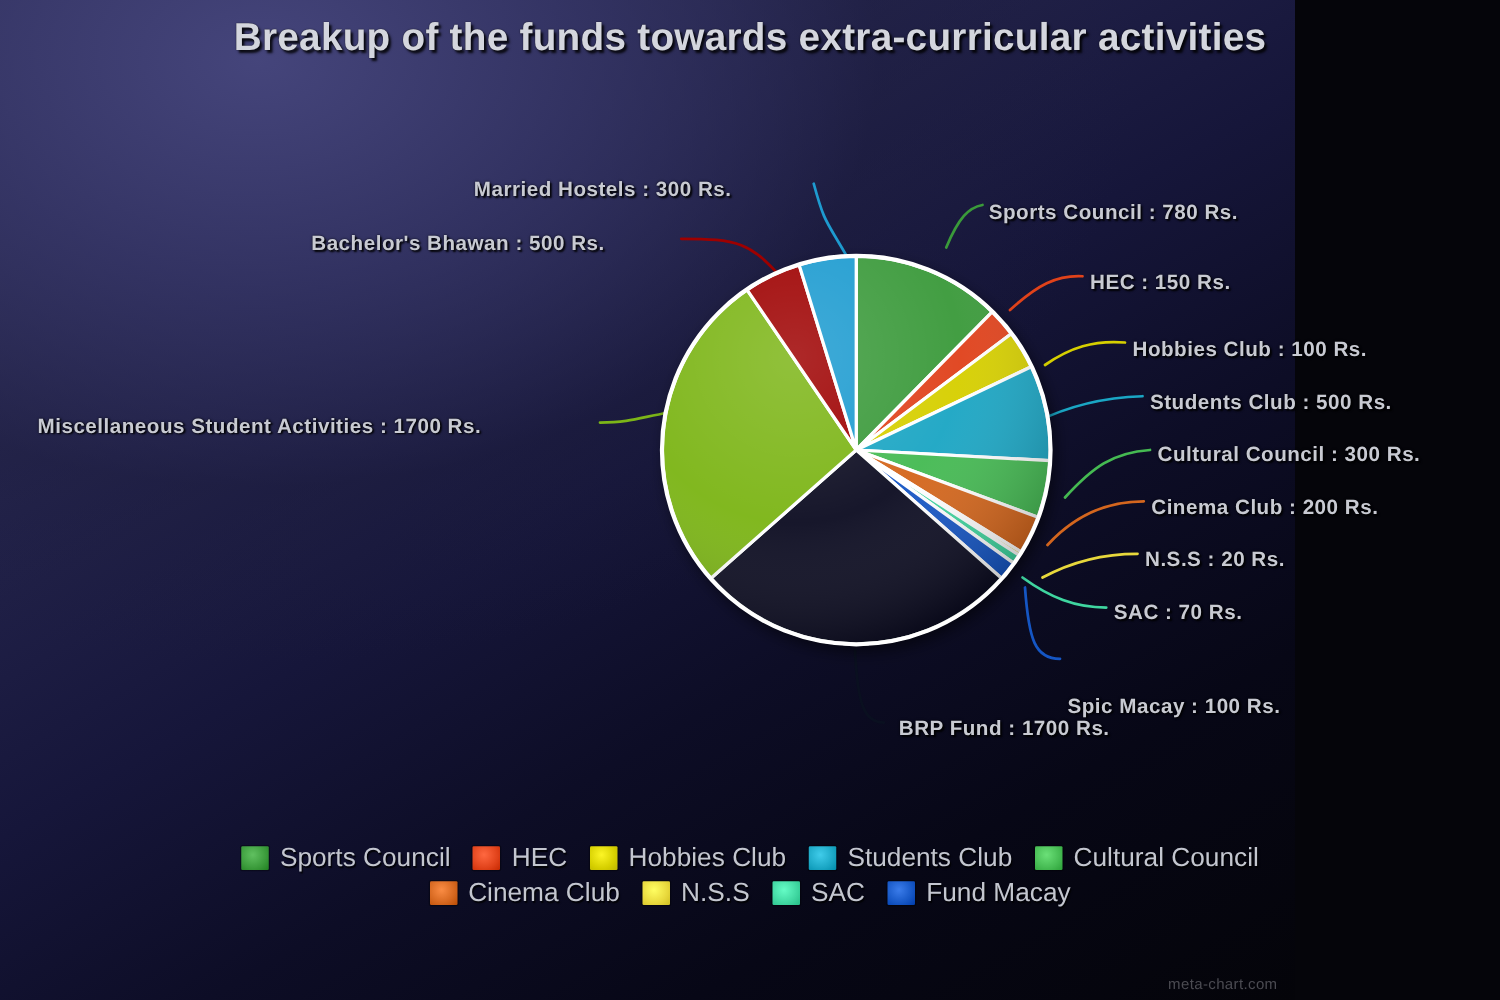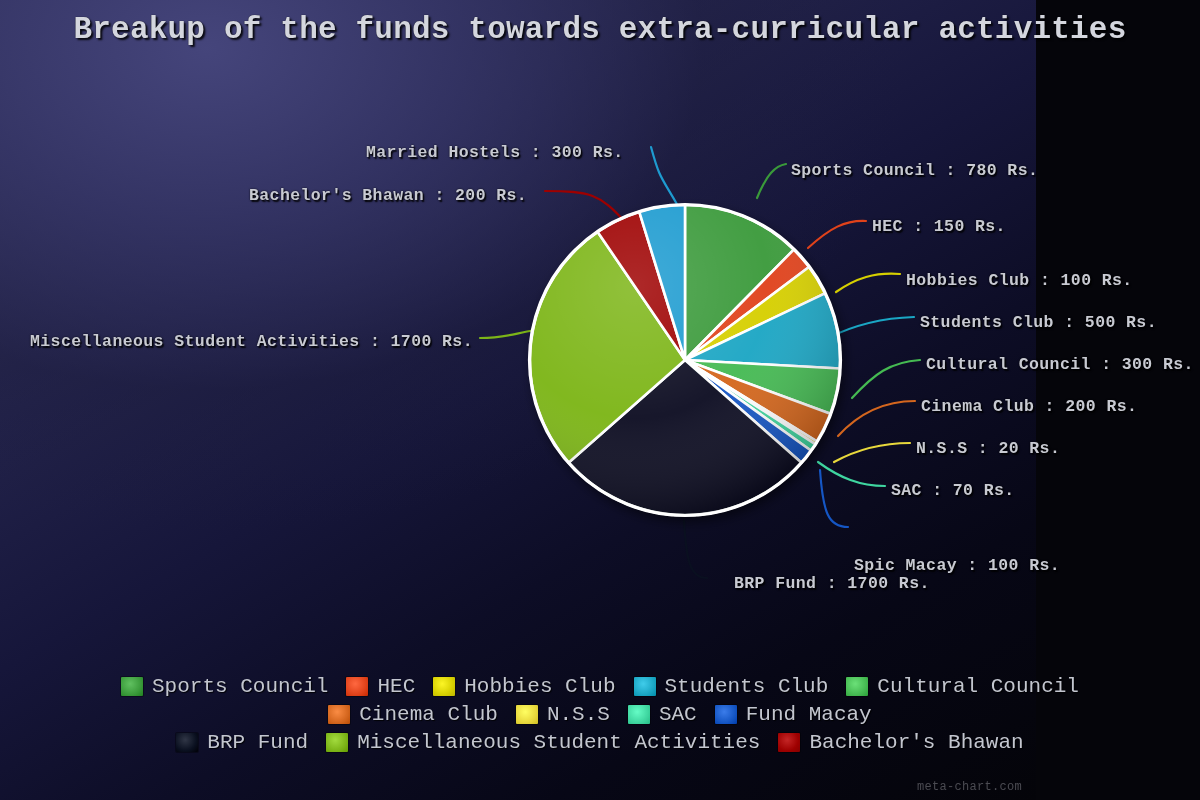--- a/index.html
+++ b/index.html
@@ -7,21 +7,20 @@
   body{
     width:1200px;height:800px;overflow:hidden;
     font-family:"Liberation Sans", sans-serif;
     background:#05050a;
   }
   #stage{
     position:relative;width:1036px;height:800px;
     background:
       radial-gradient(ellipse 900px 620px at 20% 6%, rgba(70,70,125,0.95) 0%, rgba(55,55,105,0.75) 28%, rgba(30,30,62,0.35) 55%, rgba(8,8,18,0) 78%),
       linear-gradient(150deg, #34345f 0%, #2c2c55 14%, #22224a 30%, #16163a 48%, #0d0d26 64%, #070716 80%, #040409 100%);
-    font-family: Liberation Mono, monospace;
   }
   
   #title{
     position:absolute;left:0;top:12px;width:1200px;
     text-align:center;
     font-size:31px;font-weight:bold;letter-spacing:0.2px;
     color:#d4d6de;
     text-shadow:2px 2px 2px rgba(0,0,0,0.85), 0 0 1px rgba(0,0,0,0.9);
   }
   
@@ -104,33 +103,33 @@
         <path d="M 685 360 L 801.22 462.56 A 155 155 0 0 1 568.78 462.56 Z" fill="#0a1020" stroke="#ffffff" stroke-width="2.6" stroke-linejoin="round"></path>
         <path d="M 685 360 L 568.78 462.56 A 155 155 0 0 1 597.69 231.93 Z" fill="#7cb518" stroke="#ffffff" stroke-width="2.6" stroke-linejoin="round"></path>
         <path d="M 685 360 L 597.69 231.93 A 155 155 0 0 1 639.31 211.89 Z" fill="#9e0000" stroke="#ffffff" stroke-width="2.6" stroke-linejoin="round"></path>
         <path d="M 685 360 L 639.31 211.89 A 155 155 0 0 1 685.00 205.00 Z" fill="#1e9bd0" stroke="#ffffff" stroke-width="2.6" stroke-linejoin="round"></path>
       </g>
     <circle id="pieSheenCircle" cx="685" cy="360" r="155" fill="url(#pieSheen)" pointer-events="none"></circle>
     <circle id="pieRing" cx="685" cy="360" r="155.5" fill="none" stroke="#ffffff" stroke-width="3.2"></circle>
   </svg>
 
   <div id="labelLayer">
-      <div class="lbl" style="left: 366px; top: 143px;">Married Hostels : 300 Rs.</div>
-      <div class="lbl" style="left: 249px; top: 186px;">Bachelor's Bhawan : 200 Rs.</div>
+      <div class="lbl" style="left: 379px; top: 143px;">Married Hostels : 300 Rs.</div>
+      <div class="lbl" style="left: 249px; top: 186px;">Bachelor's Bhawan : 500 Rs.</div>
       <div class="lbl" style="left: 791px; top: 161px;">Sports Council : 780 Rs.</div>
       <div class="lbl" style="left: 872px; top: 217px;">HEC : 150 Rs.</div>
       <div class="lbl" style="left: 906px; top: 271px;">Hobbies Club : 100 Rs.</div>
       <div class="lbl" style="left: 920px; top: 313px;">Students Club : 500 Rs.</div>
       <div class="lbl" style="left: 926px; top: 355px;">Cultural Council : 300 Rs.</div>
       <div class="lbl" style="left: 921px; top: 397px;">Cinema Club : 200 Rs.</div>
       <div class="lbl" style="left: 916px; top: 439px;">N.S.S : 20 Rs.</div>
       <div class="lbl" style="left: 891px; top: 481px;">SAC : 70 Rs.</div>
       <div class="lbl" style="left: 854px; top: 523px; margin-top: 33px;">Spic Macay : 100 Rs.</div>
       <div class="lbl" style="left: 30px; top: 332px;">Miscellaneous Student Activities : 1700 Rs.</div>
-      <div class="lbl" style="left: 734px; top: 574px;">BRP Fund : 1700 Rs.</div>
+      <div class="lbl" style="left: 719px; top: 574px;">BRP Fund : 1700 Rs.</div>
     </div>
 
   <div id="legend">
       <div style="width: 100%; display: flex; justify-content: center; align-items: center;">
         <div class="lgitem">
           <span class="sw" style="background: radial-gradient(circle at 42% 36%, rgb(96, 192, 96) 0%, rgb(58, 154, 58) 62%, rgb(32, 128, 32) 100%);"></span>
           <span class="lgtxt">Sports Council</span>
         </div>
         <div class="lgitem">
           <span class="sw" style="background: radial-gradient(circle at 42% 36%, rgb(255, 104, 64) 0%, rgb(224, 66, 26) 62%, rgb(198, 40, 0) 100%);"></span>
@@ -160,30 +159,16 @@
         </div>
         <div class="lgitem">
           <span class="sw" style="background: radial-gradient(circle at 42% 36%, rgb(101, 252, 198) 0%, rgb(63, 214, 160) 62%, rgb(37, 188, 134) 100%);"></span>
           <span class="lgtxt">SAC</span>
         </div>
         <div class="lgitem">
           <span class="sw" style="background: radial-gradient(circle at 42% 36%, rgb(59, 124, 234) 0%, rgb(21, 86, 196) 62%, rgb(0, 60, 170) 100%);"></span>
           <span class="lgtxt">Fund Macay</span>
         </div>
       </div>
-      <div style="width: 100%; display: flex; justify-content: center; align-items: center;">
-        <div class="lgitem">
-          <span class="sw" style="background: radial-gradient(circle at 42% 36%, rgb(48, 54, 70) 0%, rgb(10, 16, 32) 62%, rgb(0, 0, 6) 100%);"></span>
-          <span class="lgtxt">BRP Fund</span>
-        </div>
-        <div class="lgitem">
-          <span class="sw" style="background: radial-gradient(circle at 42% 36%, rgb(162, 219, 62) 0%, rgb(124, 181, 24) 62%, rgb(98, 155, 0) 100%);"></span>
-          <span class="lgtxt">Miscellaneous Student Activities</span>
-        </div>
-        <div class="lgitem">
-          <span class="sw" style="background: radial-gradient(circle at 42% 36%, rgb(196, 38, 38) 0%, rgb(158, 0, 0) 62%, rgb(132, 0, 0) 100%);"></span>
-          <span class="lgtxt">Bachelor's Bhawan</span>
-        </div>
-      </div>
     </div>
 
   <div id="watermark">meta-chart.com</div>
 </div>
 
 </body></html>

